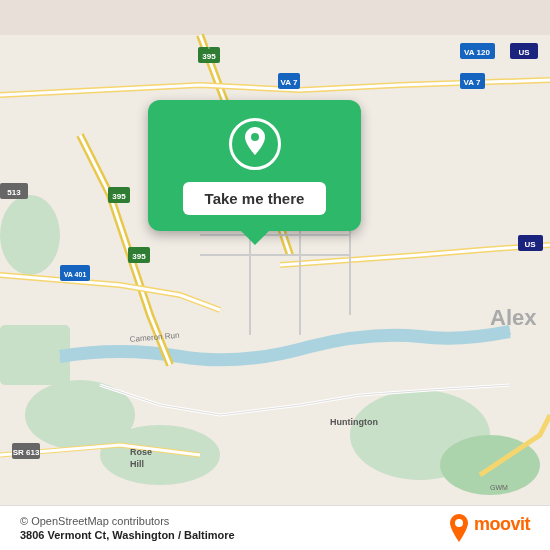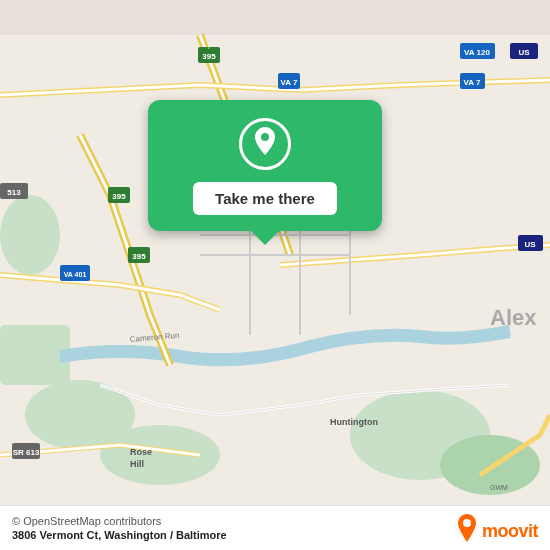--- a/index.html
+++ b/index.html
@@ -25,21 +25,21 @@
       height: 100%;
       position: absolute;
       top: 0; left: 0;
     }
 
     
     #popup-card {
       position: absolute;
       top: 100px;
       left: 148px;
-      width: 234px;
+      width: 213px;
       background-color: #2db86a;
       border-radius: 12px;
       display: flex;
       flex-direction: column;
       align-items: center;
       padding: 18px 20px 16px;
       box-shadow: 0 4px 12px rgba(0,0,0,0.3);
       z-index: 10;
     }
 
@@ -79,42 +79,42 @@
       white-space: nowrap;
     }
 
     
     #bottom-bar {
       position: absolute;
       bottom: 0;
       left: 0;
       width: 100%;
       background: white;
-      padding: 8px 12px;
+      padding: 8px 20px;
       display: flex;
       align-items: center;
       justify-content: space-between;
       z-index: 20;
       border-top: 1px solid #ddd;
     }
 
     #copyright-text {
       font-size: 11px;
       color: #555;
     }
 
     #address-text {
       font-size: 11px;
       font-weight: 600;
       color: #222;
     }
 
     #moovit-logo {
       display: flex;
-      align-items: flex-end;
+      align-items: flex-start;
       gap: 4px;
     }
 
     #moovit-logo-pin {
       width: 22px;
       height: 28px;
     }
 
     #moovit-text {
       font-size: 18px;

